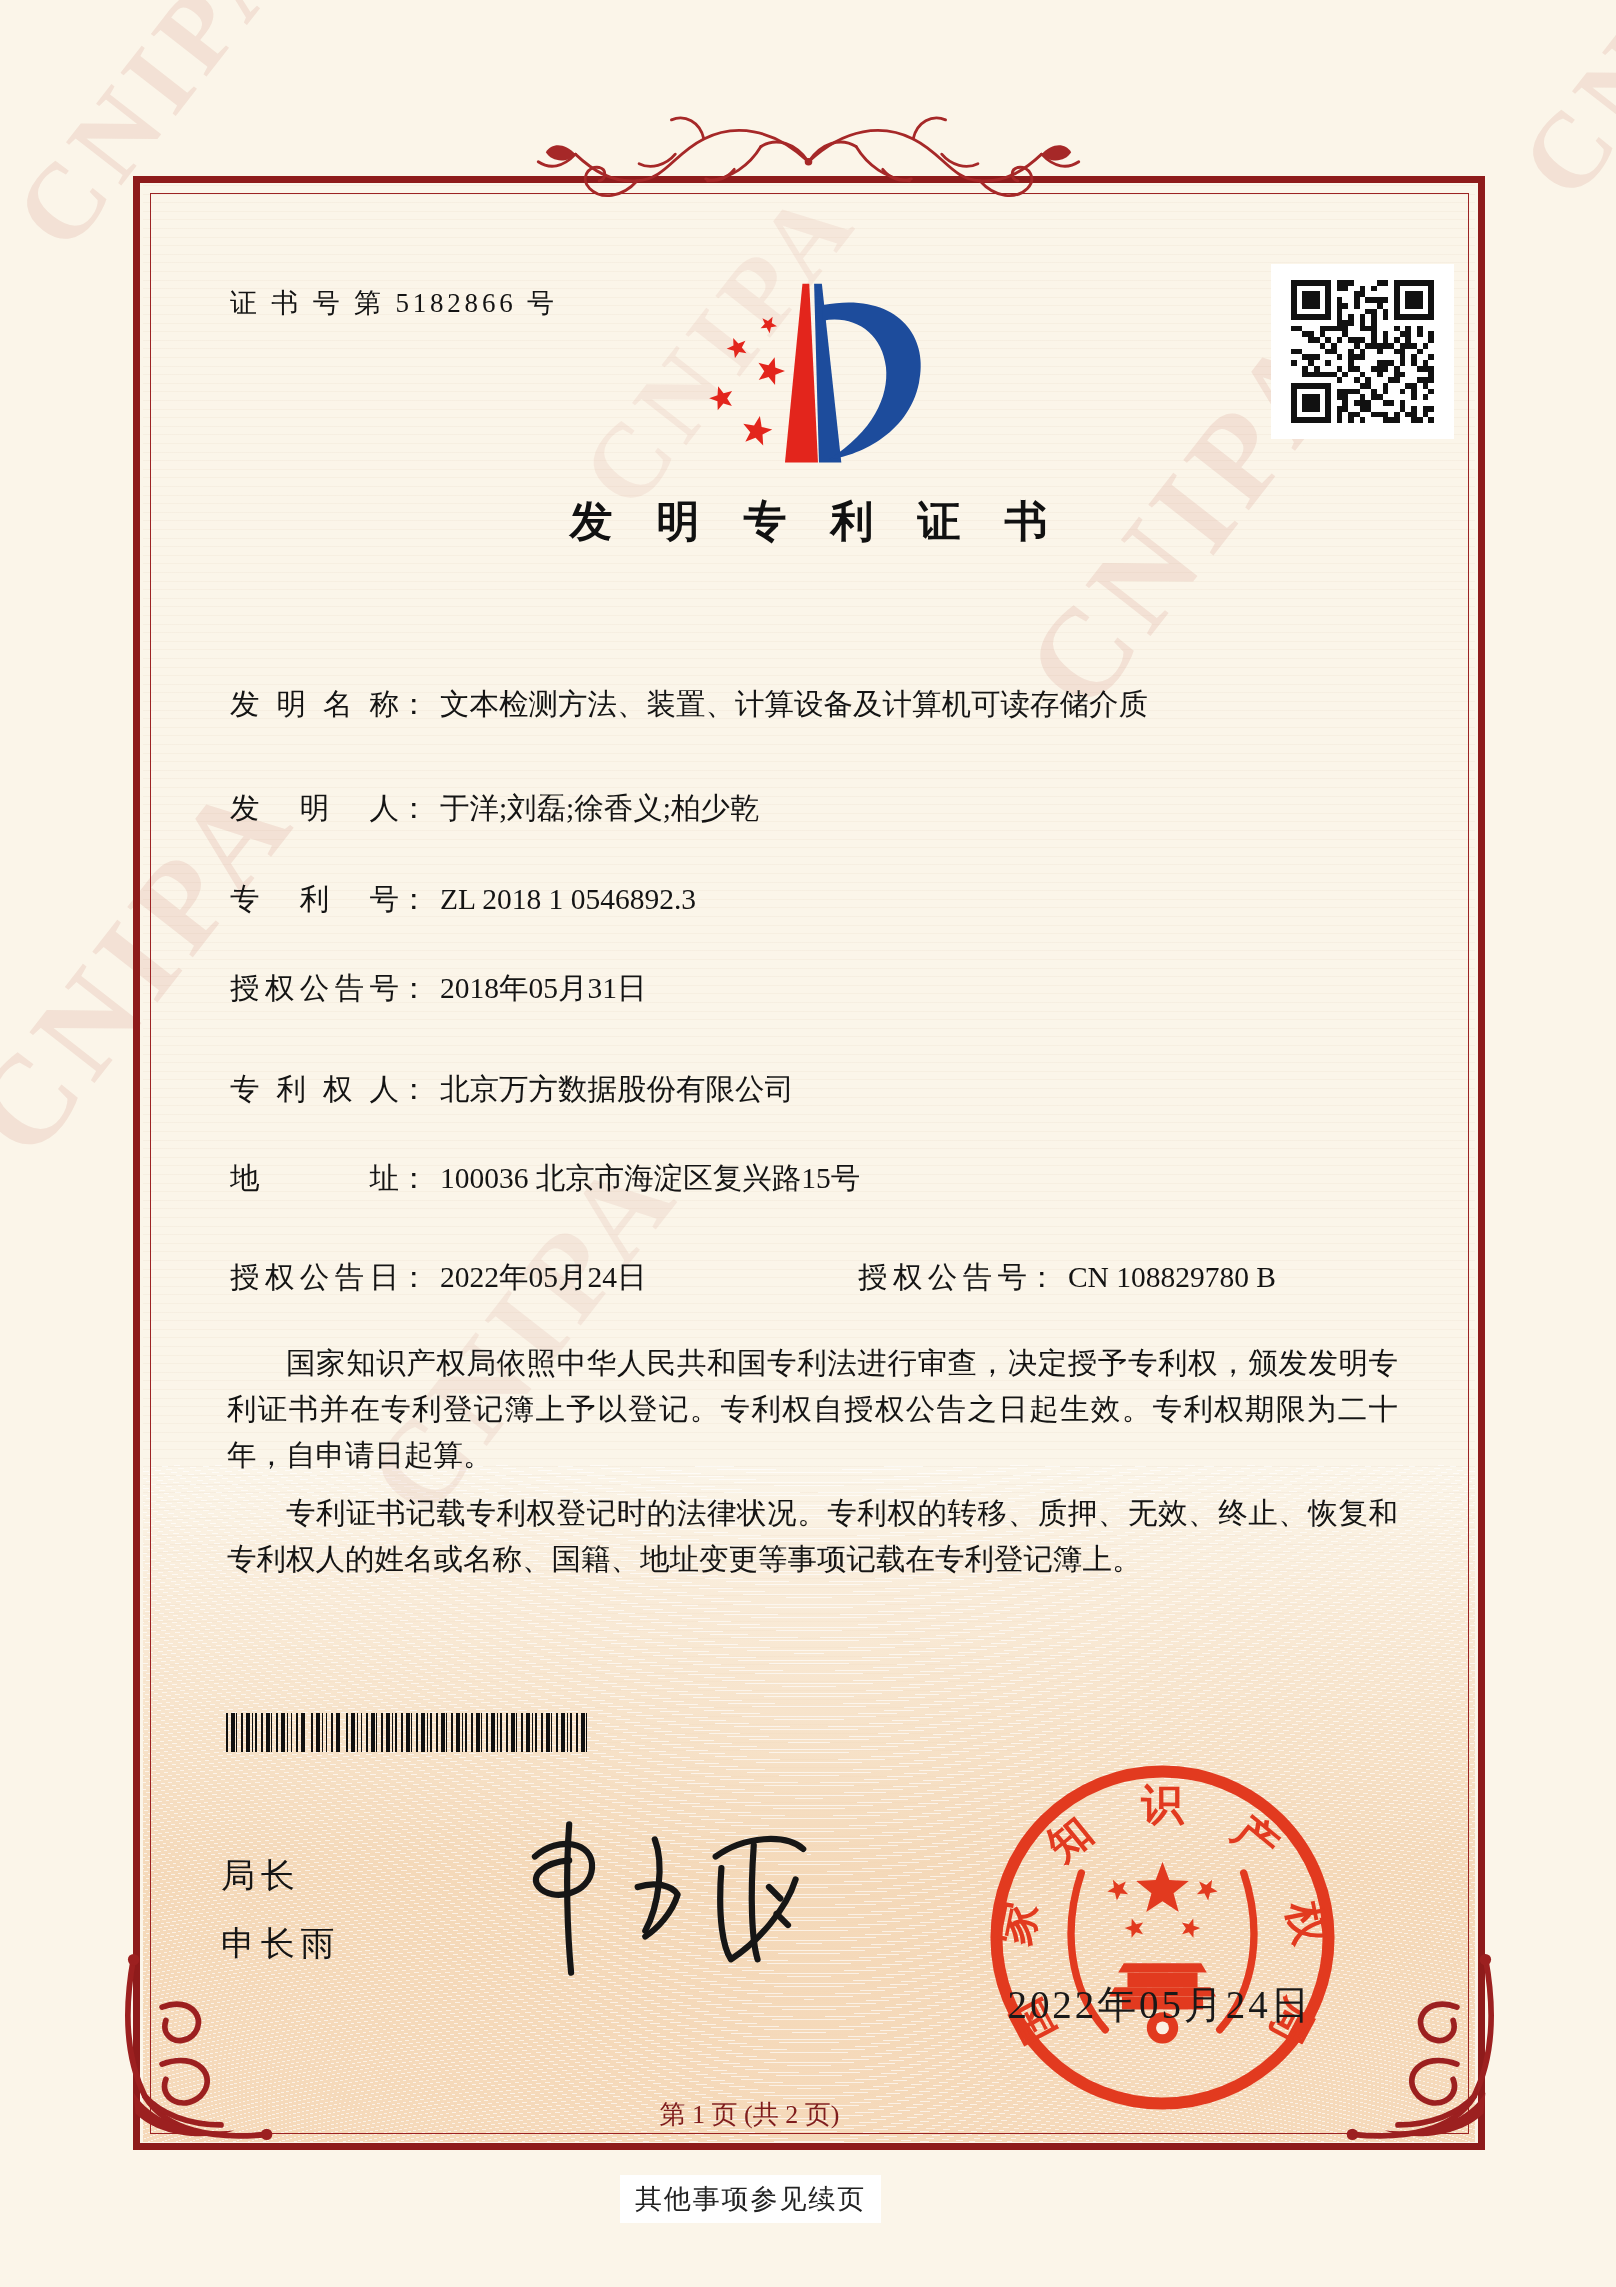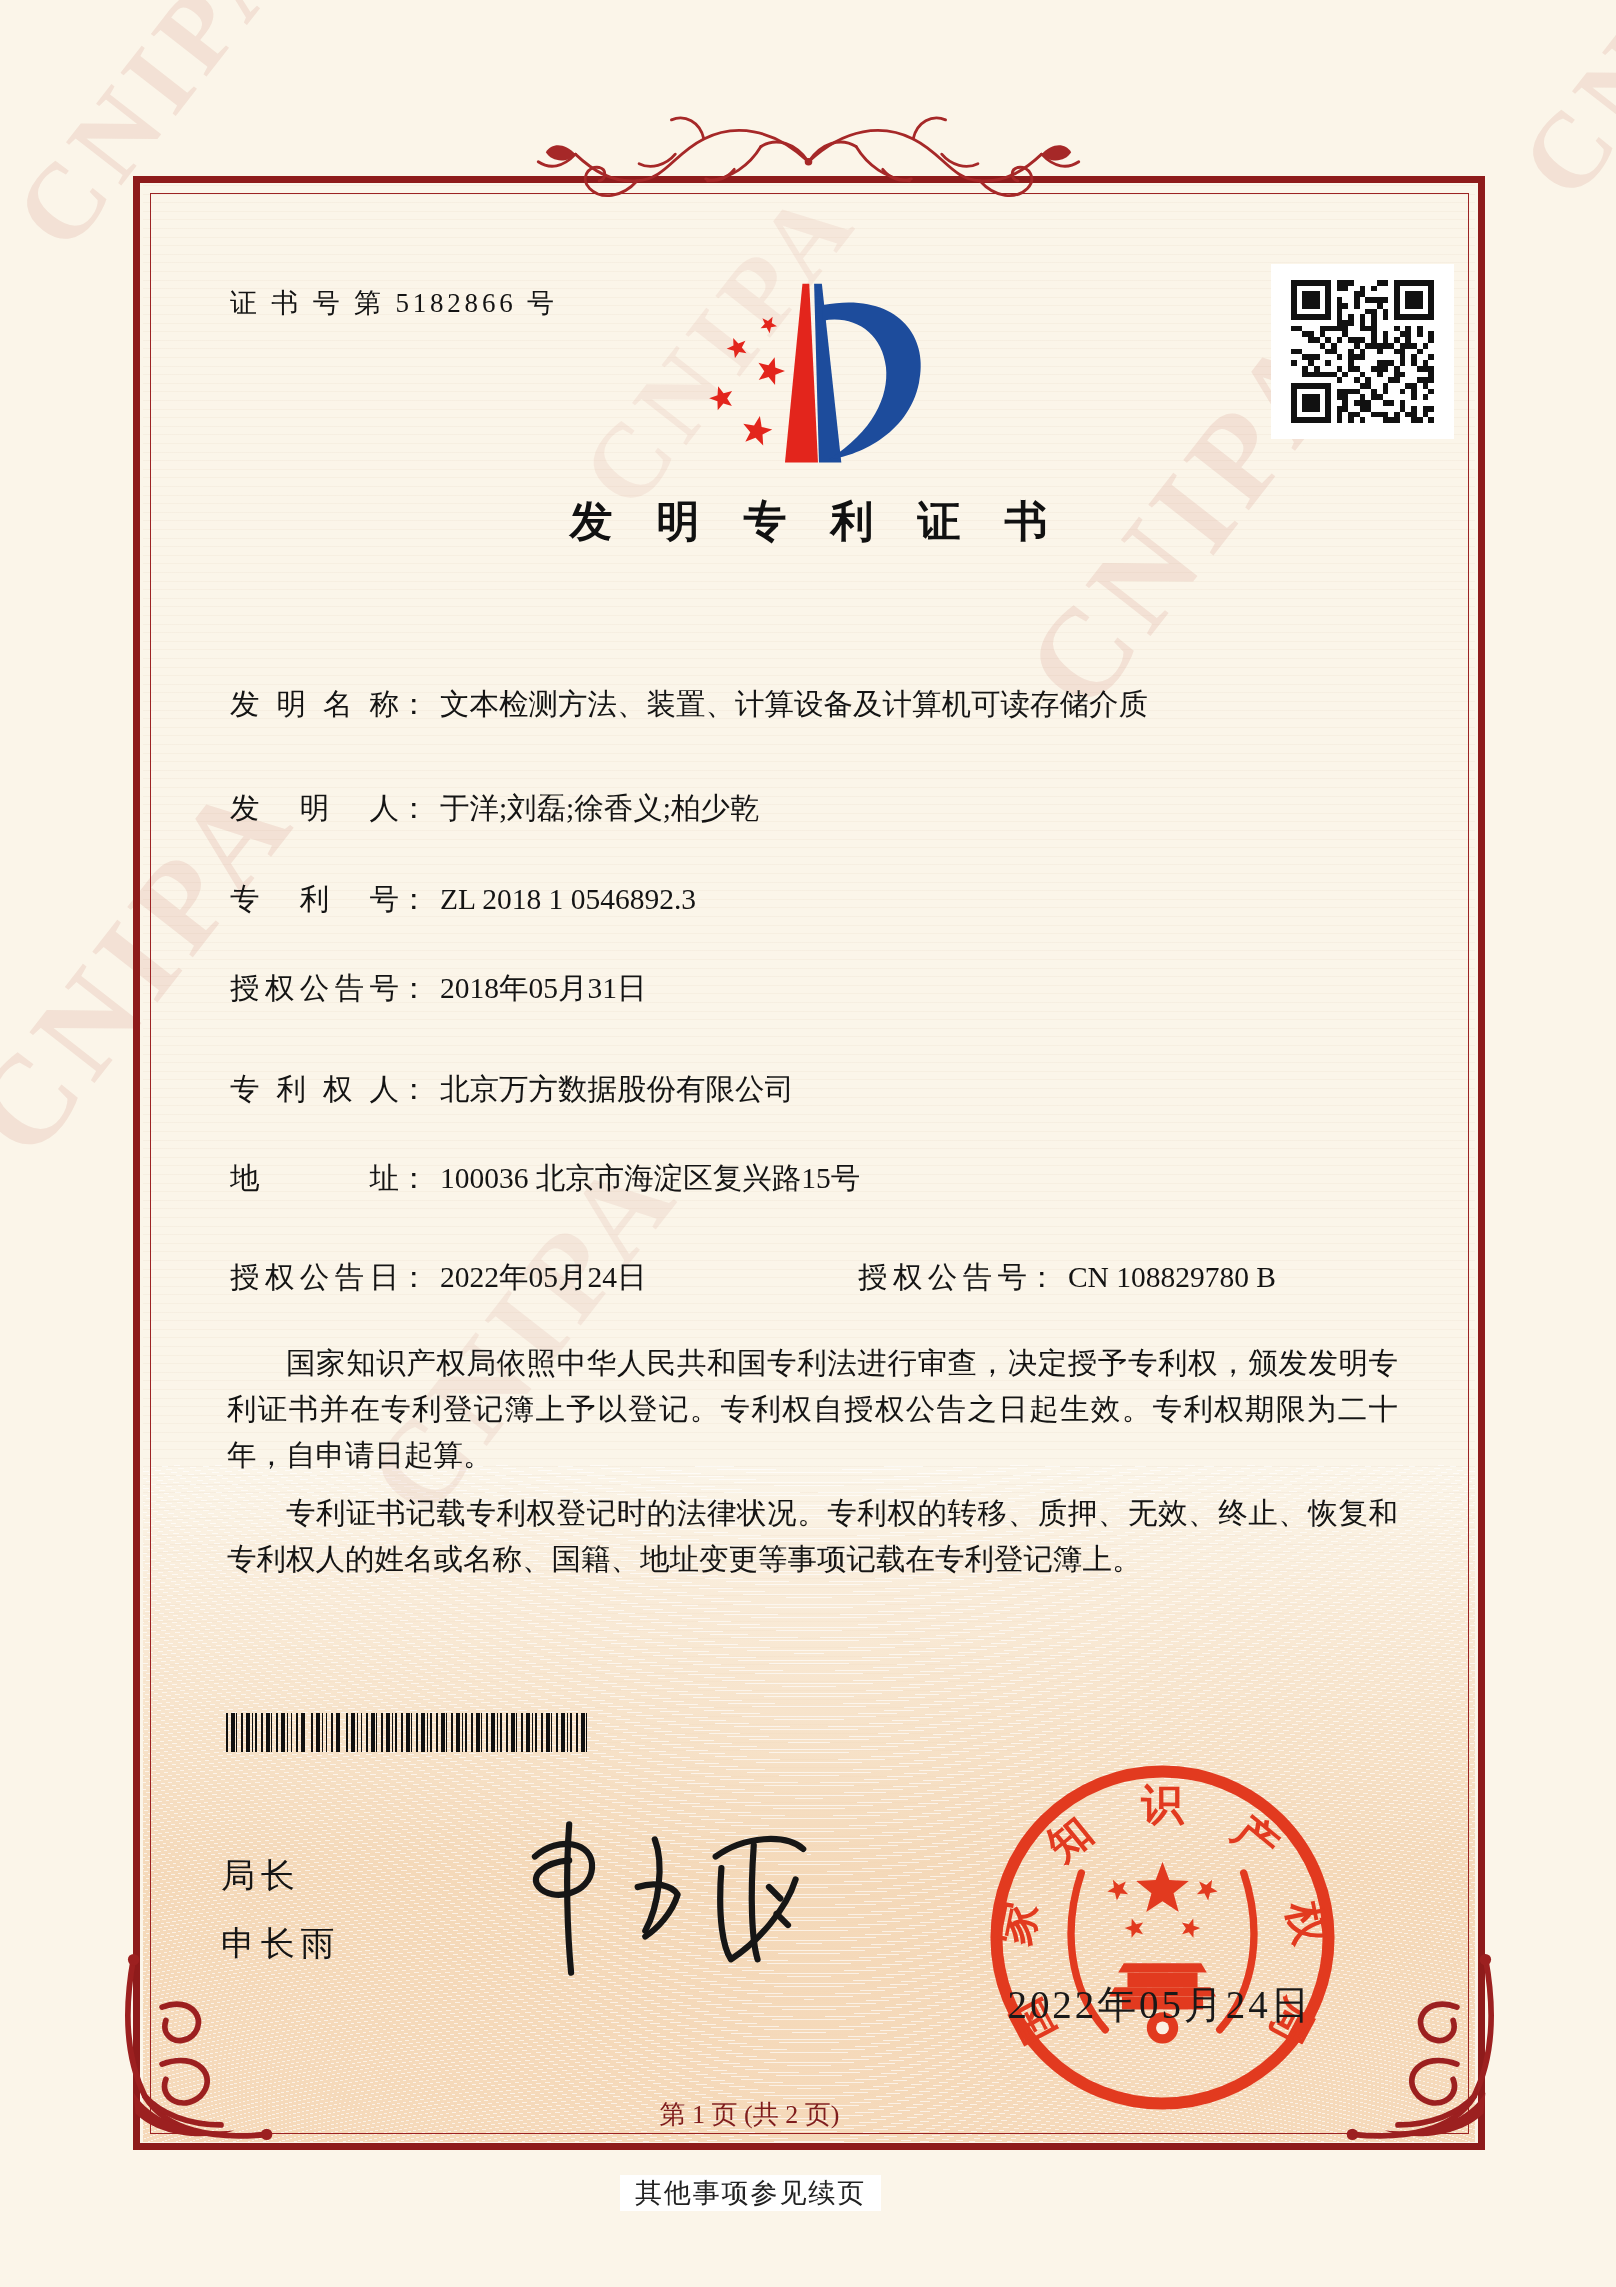--- a/index.html
+++ b/index.html
@@ -78,21 +78,21 @@
 
   
   .seal{position:absolute;left:978px;top:1753px;}
   .seal-ch{font-size:46px;font-weight:bold;fill:#e23a1f;text-anchor:middle;
     font-family:"Liberation Serif","DejaVu Serif",serif;}
   .seal-date{position:absolute;left:989px;top:1978px;width:342px;text-align:center;
     font-size:39px;color:#191919;letter-spacing:2.9px;}
 
   
   .page-num{position:absolute;left:0;top:2097px;width:1499px;text-align:center;font-size:26px;color:#7f1d1d;}
-  .note-box{position:absolute;left:620px;top:2175px;width:261px;height:36px;background:#ffffff;
+  .note-box{position:absolute;left:620px;top:2175px;width:261px;height:48px;background:#ffffff;
     display:flex;align-items:center;justify-content:center;}
   .note-box span{font-size:27px;color:#222;letter-spacing:1.9px;}
 </style>
 </head>
 <body>
 
 <div class="page">
 
   <div class="tex-upper"></div>
   <div class="tex-lower"></div>

